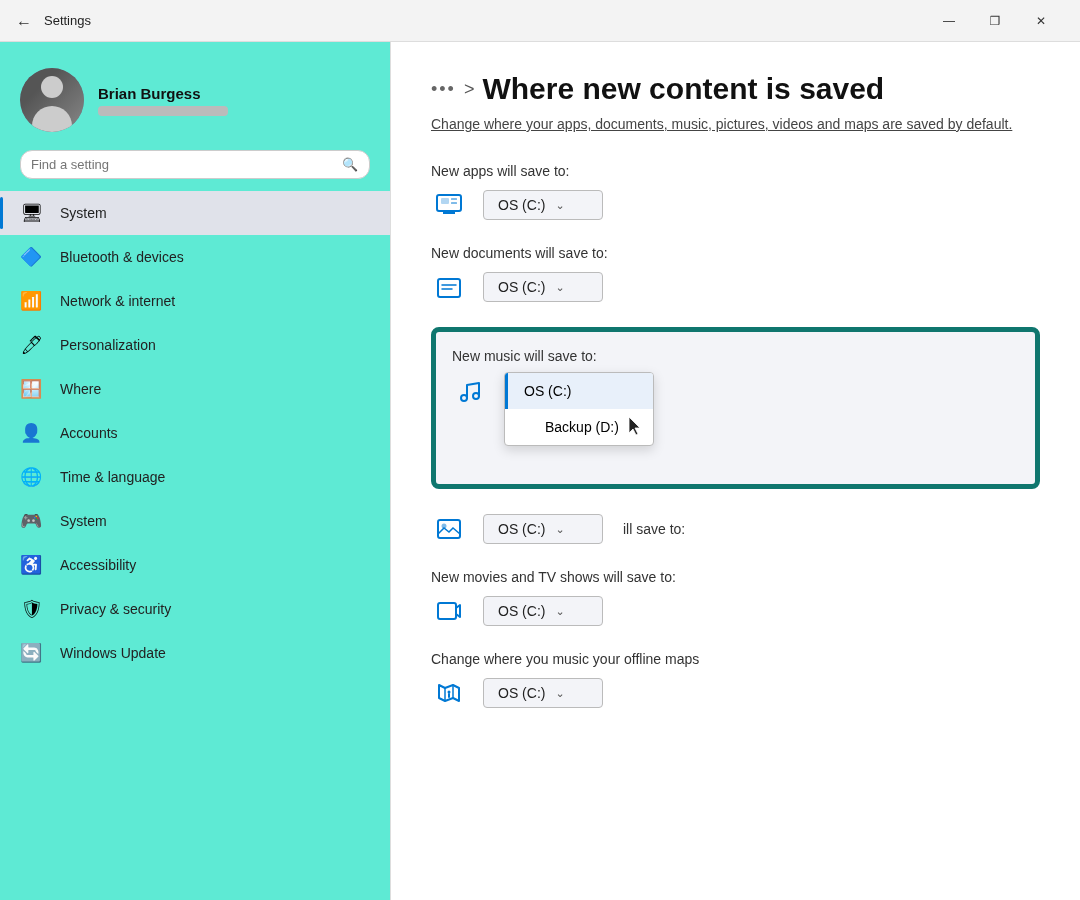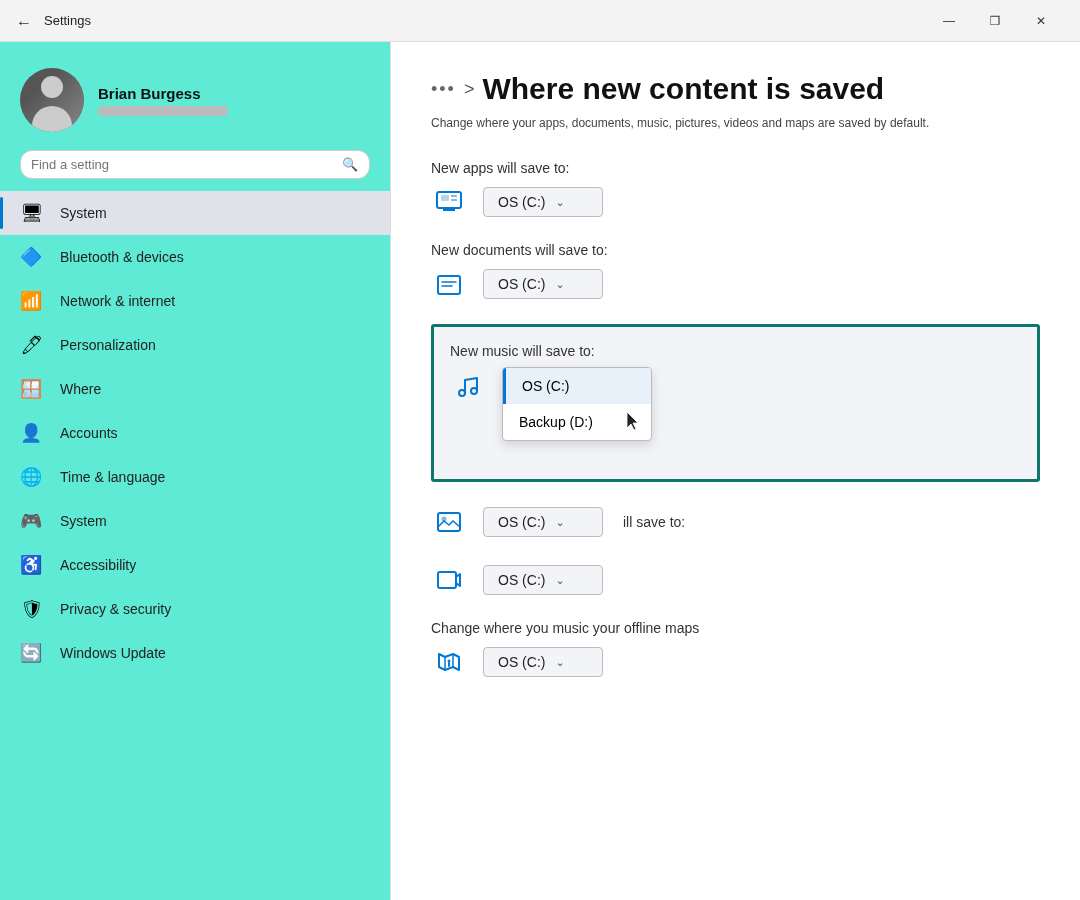--- a/index.html
+++ b/index.html
@@ -216,25 +216,26 @@
     .breadcrumb-sep {
       font-size: 18px;
       color: #555;
     }
     .page-title {
       font-size: 30px;
       font-weight: 700;
       color: #111;
     }
     .page-desc {
-      font-size: 12px;
+      font-size: 14px;
       color: #444;
       margin-bottom: 28px;
       margin-top: 8px;
       line-height: 1.5;
+      text-decoration: underline;
     }
 
     
     .setting-row {
       display: flex;
       align-items: center;
       gap: 16px;
       margin-bottom: 22px;
     }
     .setting-label {
@@ -266,22 +267,22 @@
       min-width: 120px;
     }
     .dropdown-arrow {
       font-size: 11px;
       color: #555;
     }
 
     
     .music-section {
       background: #f3f4f8;
-      border: 3px solid #0f766e;
-      border-radius: 3px;
+      border: 5px solid #0f766e;
+      border-radius: 8px;
       padding: 16px;
       margin-bottom: 22px;
       position: relative;
     }
     .music-dropdown-wrap {
       position: relative;
     }
     .music-dropdown-list {
       background: #fff;
       border: 1px solid #bbb;
@@ -448,21 +449,21 @@
             <path d="M9 18V5l12-2v13" stroke="#0078d4" stroke-width="2" stroke-linecap="round" stroke-linejoin="round"></path>
             <circle cx="6" cy="18" r="3" stroke="#0078d4" stroke-width="2" fill="none"></circle>
             <circle cx="18" cy="16" r="3" stroke="#0078d4" stroke-width="2" fill="none"></circle>
           </svg>
         </div>
         <div class="music-dropdown-wrap">
           <div class="music-dropdown-list">
             <div class="music-dropdown-item selected">
               <span>OS (C:)</span>
             </div>
-            <div class="music-dropdown-item" style="position:relative;">
+            <div class="music-dropdown-item" style="position:relative;margin-left:24px;">
               <span>Backup (D:)</span>
 
               <svg style="position:absolute;right:10px;top:6px;" width="16" height="22" viewBox="0 0 16 22">
                 <path d="M2 2 L2 18 L6 14 L9 20 L11 19 L8 13 L13 13 Z" fill="#222" stroke="#fff" stroke-width="0.8"></path>
               </svg>
             </div>
           </div>
         </div>
       </div>
     </div>
@@ -476,20 +477,21 @@
         </svg>
       </div>
       <div class="dropdown">
         <span>OS (C:)</span>
         <span class="dropdown-arrow">⌄</span>
       </div>
       <span style="font-size:14px;color:#333;margin-left:4px;">ill save to:</span>
     </div>
 
     <div>
+      <div class="setting-label">New movies and TV shows will save to:</div>
       <div class="setting-row">
         <div class="setting-icon">
           <svg width="28" height="28" viewBox="0 0 28 28" fill="none">
             <rect x="3" y="6" width="18" height="16" rx="2" stroke="#0078d4" stroke-width="2" fill="none"></rect>
             <path d="M21 11 L25 8 L25 20 L21 17 Z" stroke="#0078d4" stroke-width="2" stroke-linejoin="round"></path>
           </svg>
         </div>
         <div class="dropdown">
           <span>OS (C:)</span>
           <span class="dropdown-arrow">⌄</span>

